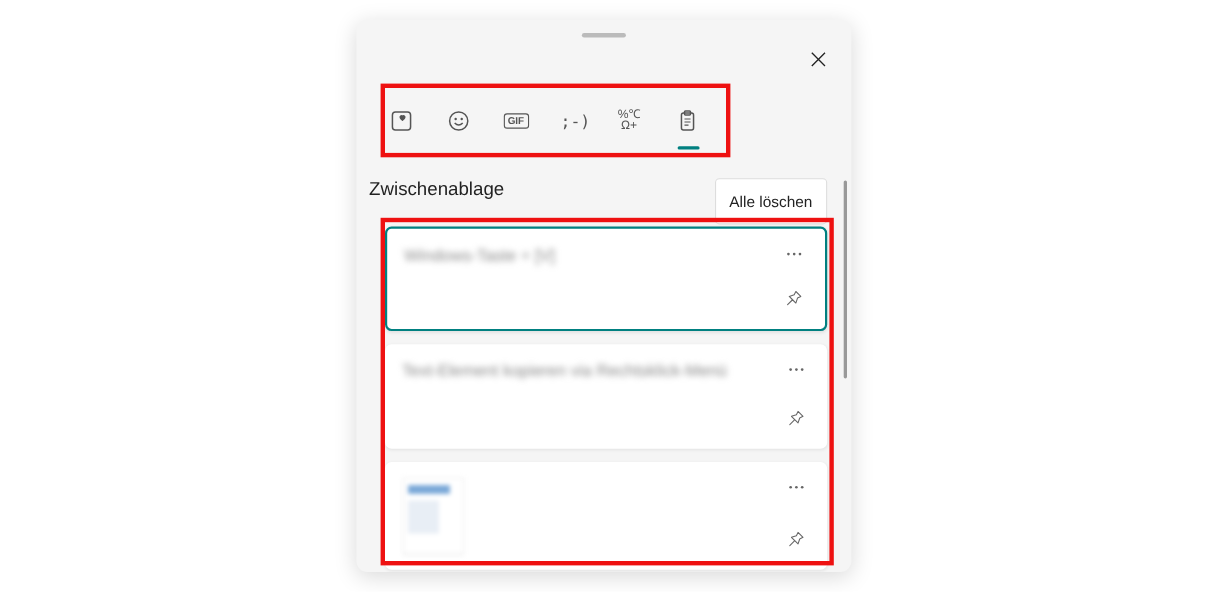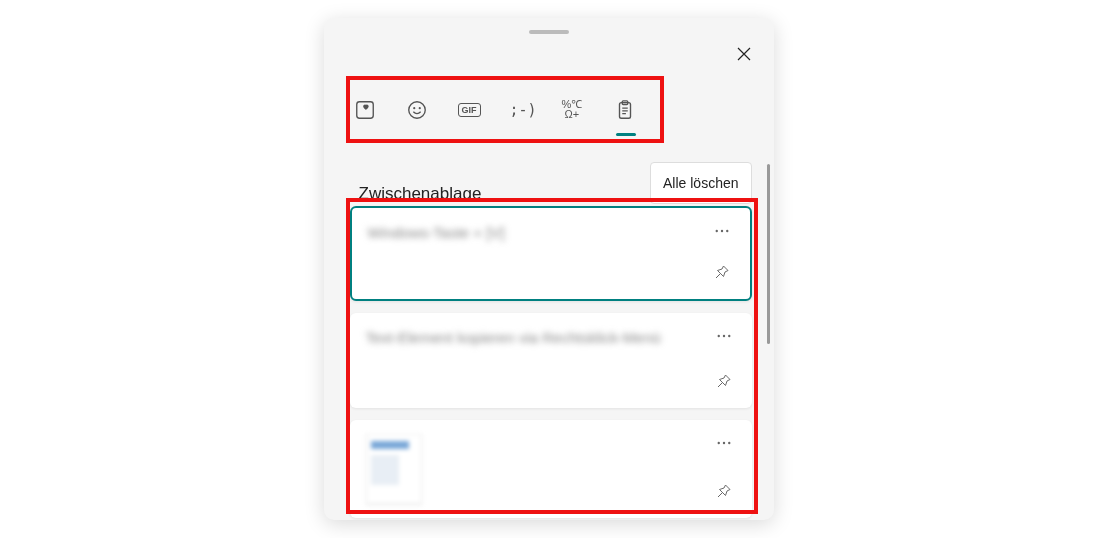--- a/index.html
+++ b/index.html
@@ -85,25 +85,25 @@
       bottom: -14px;
       left: 2px;
       width: 20px;
       height: 3px;
       background: #008080;
       border-radius: 2px;
     }
     .section-header {
       position: absolute;
       top: 144px;
-      left: 35px;
+      left: 12px;
       right: 22px;
       display: flex;
       justify-content: space-between;
-      align-items: flex-end;
+      align-items: flex-start;
     }
     .section-title {
       font-size: 17px;
       color: #222;
       font-weight: 400;
     }
     .clear-all-btn {
       background: #fff;
       border: 1px solid #ddd;
       border-radius: 4px;

